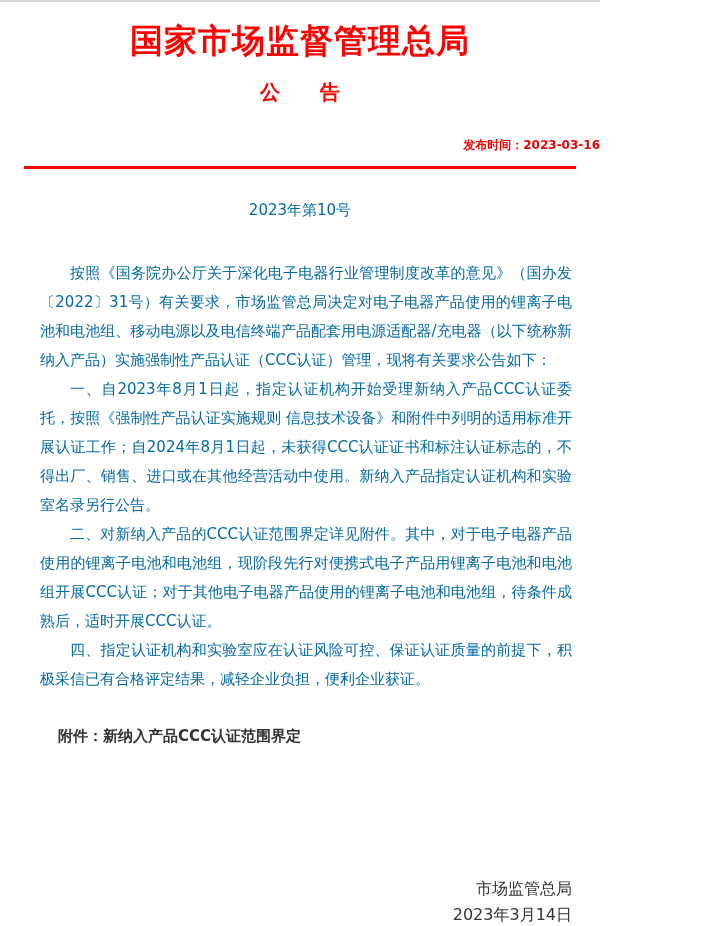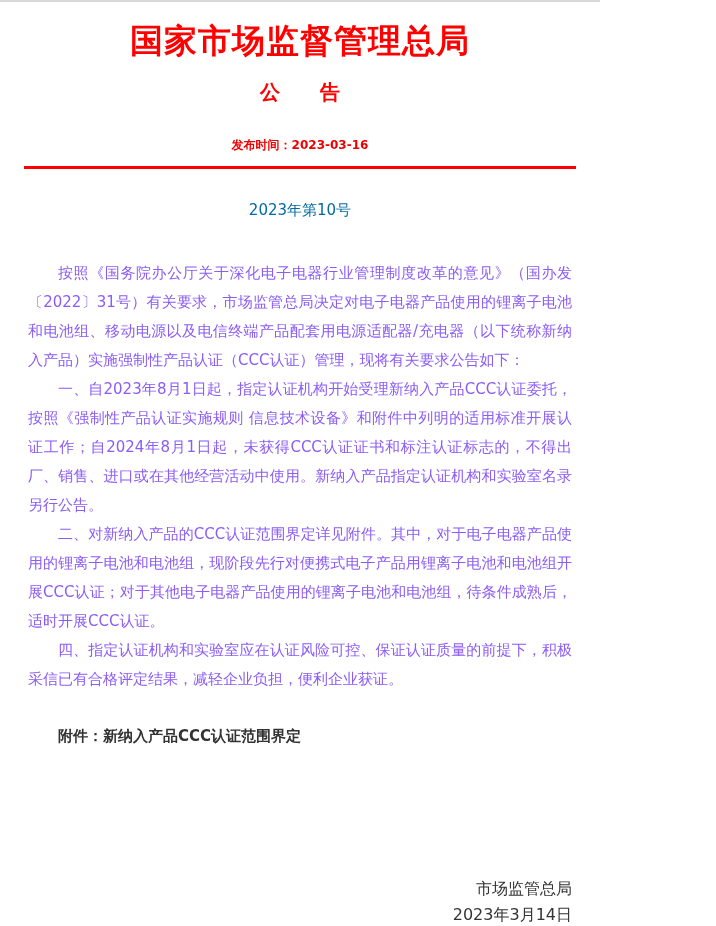--- a/index.html
+++ b/index.html
@@ -31,21 +31,21 @@
   .notice-type {
     margin: 14px 0 0 0;
     text-align: center;
     color: #ff0000;
     font-size: 20px;
     font-weight: bold;
     line-height: 36px;
   }
   .publish-time {
     margin-top: 28px;
-    text-align: center;
+    text-align: right;
     color: #ee0000;
     font-size: 12px;
     font-weight: bold;
     line-height: 14px;
   }
   .red-divider {
     height: 3px;
     background: #ff0000;
     margin: 14px 24px 0 24px;
   }
@@ -59,25 +59,25 @@
   }
   .doc-title span { display: block; }
   .doc-number {
     margin-top: 32px;
     text-align: center;
     font-size: 15px;
     line-height: 18px;
     color: #0369a1;
   }
   .body-text {
-    margin: 40px 28px 0 28px;
+    margin: 40px 28px 0 40px;
     font-size: 15px;
     line-height: 29px;
     text-align: justify;
-    color: #8b5cf6;
+    color: #0369a1;
   }
   .body-text p {
     margin: 0;
     text-indent: 2em;
   }
   .attachment-line {
     margin: 28px 28px 0 28px;
     font-size: 15px;
     line-height: 29px;
     font-weight: bold;

